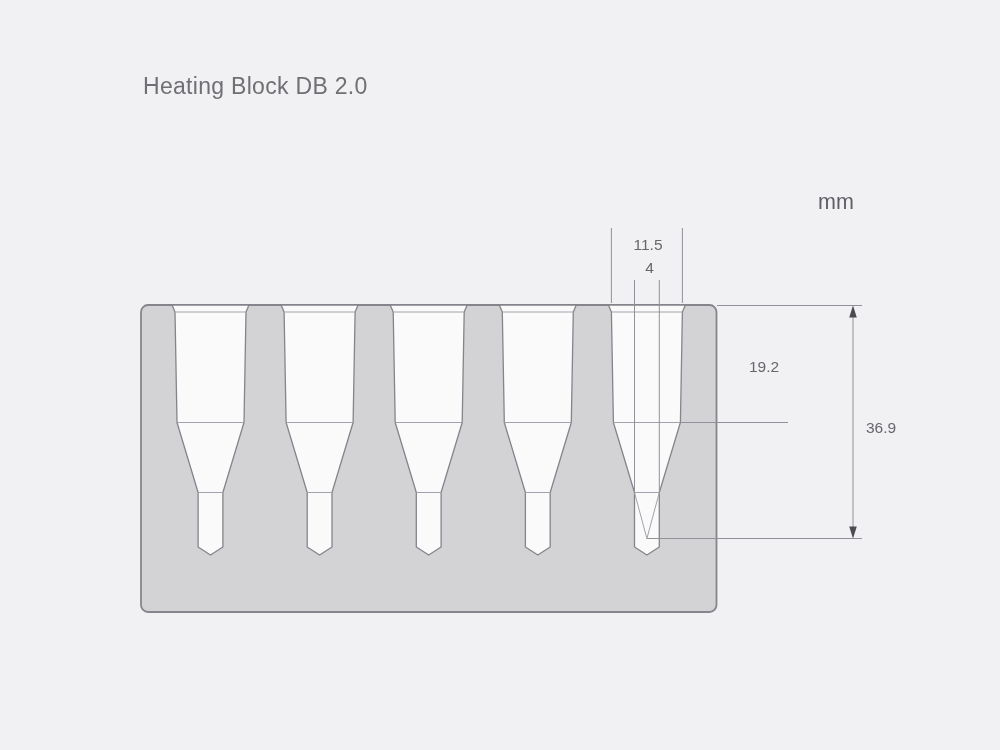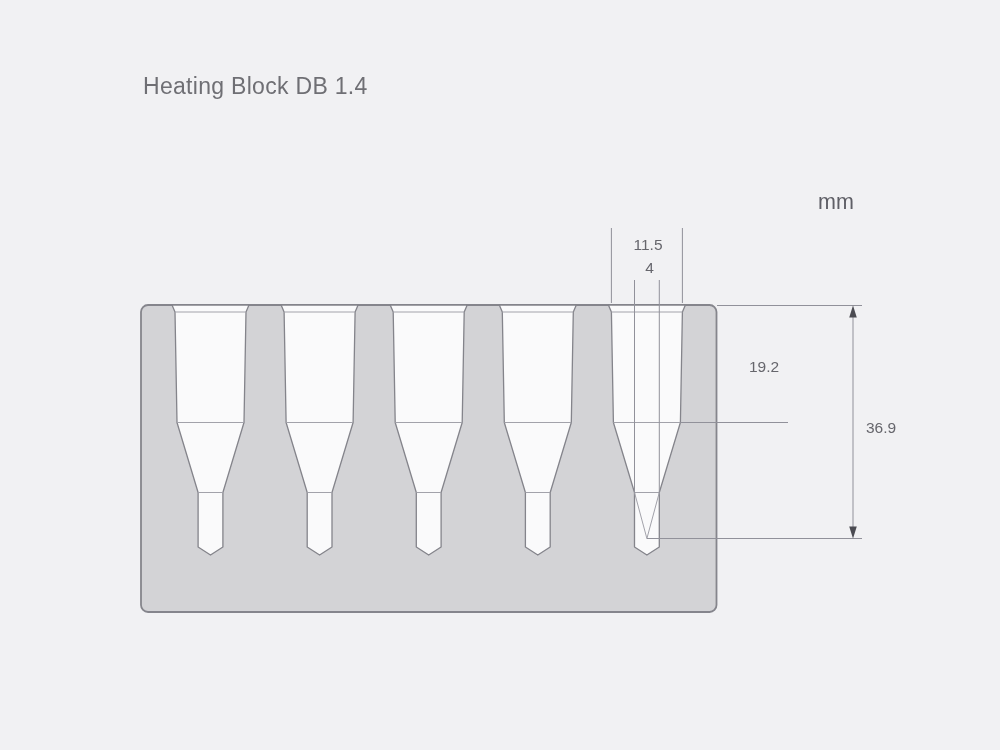--- a/index.html
+++ b/index.html
@@ -55,21 +55,21 @@
     fill:#5f5f66;
     font-size:21.5px;
     font-family:"Liberation Sans", sans-serif;
   }
 </style>
 </head>
 <body>
 
 <div class="stage">
 
-  <div class="title">Heating Block DB 1.4</div>
+  <div class="title">Heating Block DB 2.0</div>
 
   <svg width="1000" height="750" viewBox="0 0 1000 750">
 
     <rect class="block" x="141" y="305" width="575.5" height="307" rx="7" ry="7"></rect>
 
     <g id="wells">
         <g>
           <polygon class="well" points="172,305 175,312 177,422.5 198.1,492.5 198.1,547 210.5,555 222.9,547 222.9,492.5 244,422.5 246,312 249,305"></polygon>
           <line class="innerline" x1="175" y1="312" x2="246" y2="312"></line>
           <line class="innerline" x1="177" y1="422.5" x2="244" y2="422.5"></line>

